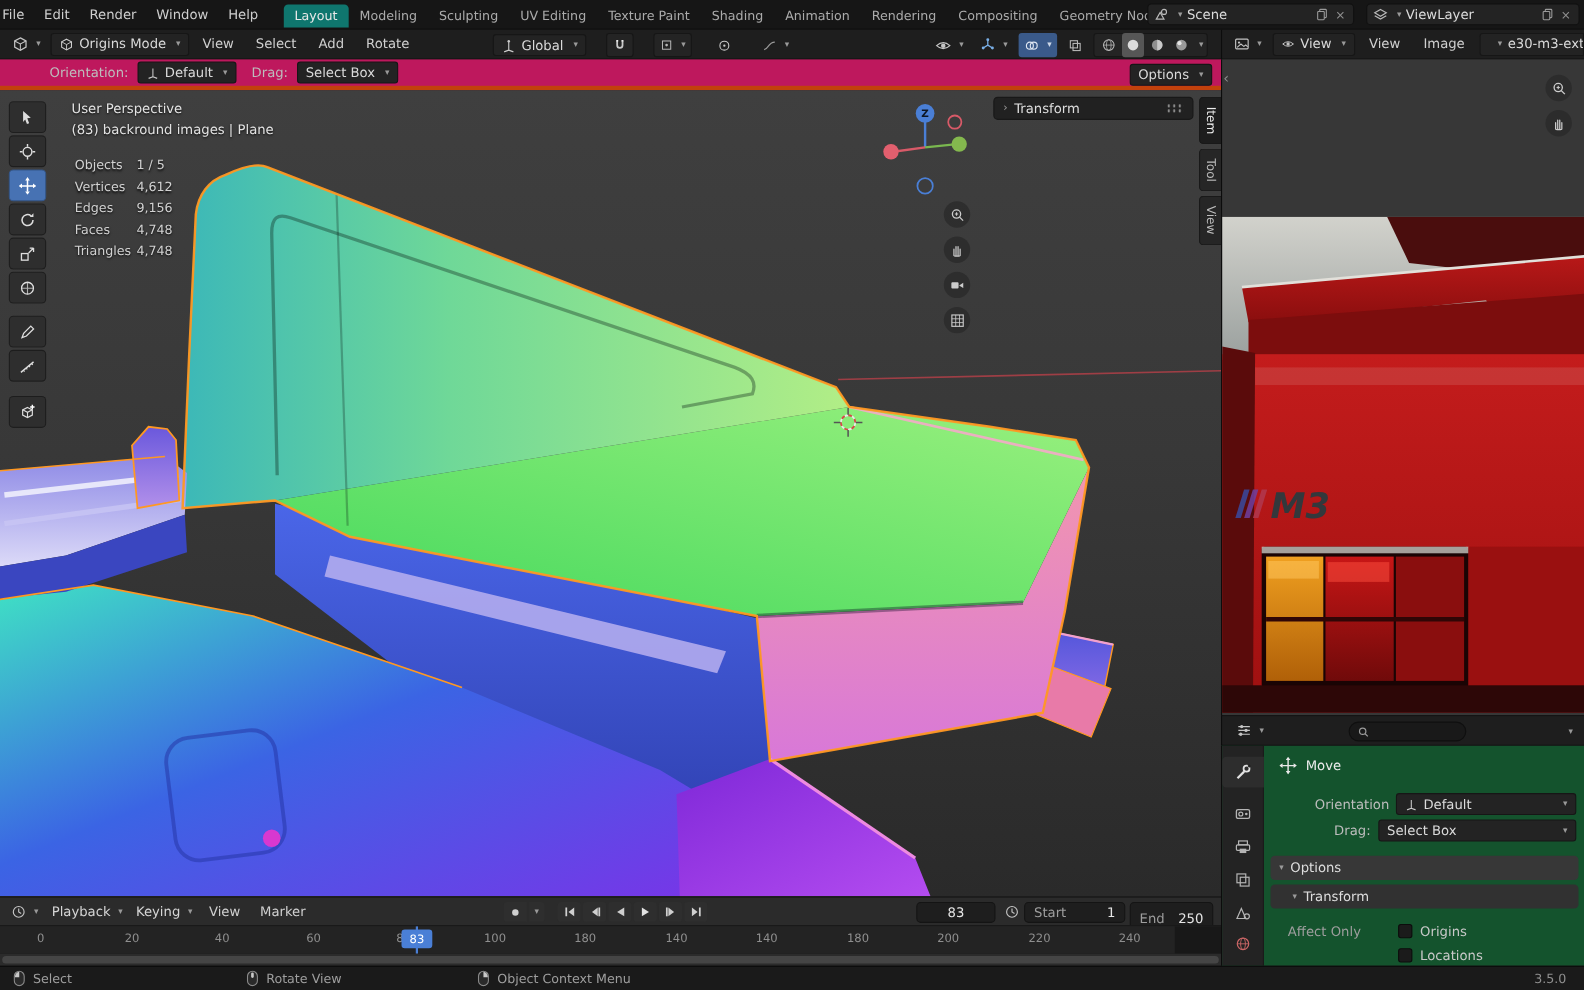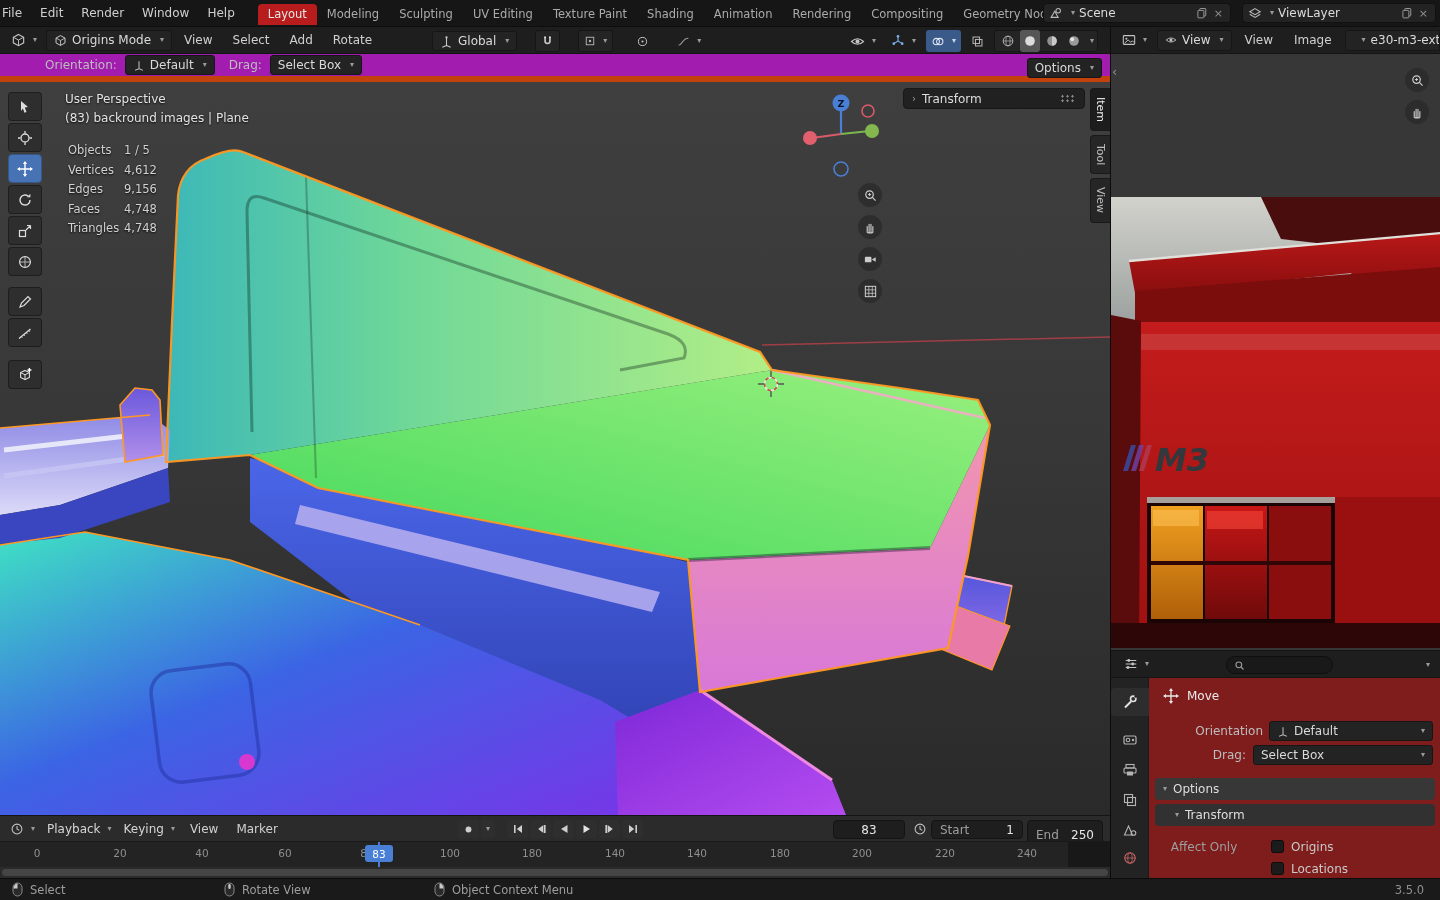--- a/index.html
+++ b/index.html
@@ -4,21 +4,21 @@
 <style>
 *{margin:0;padding:0;box-sizing:border-box}
 html,body{width:1440px;height:900px;overflow:hidden;background:#111}
 body{font-family:"DejaVu Sans","Liberation Sans",sans-serif;font-size:12px;color:#cfcfcf;-webkit-user-select:none;user-select:none}
 .a{position:absolute}
 .row{display:flex;align-items:center}
 #root{position:relative;width:1440px;height:900px;background:#161616}
 .caret{font-size:8px;color:#9a9a9a;margin-left:4px;line-height:1}
 .menu-item{padding:0 9px;line-height:27px;color:#cfcfcf;white-space:nowrap}
 .ws-tab{padding:0 10px;line-height:21px;margin-top:3px;border-radius:4px 4px 0 0;color:#ababab;white-space:nowrap;font-size:11.5px}
-.ws-tab.active{background:#b91c1c;color:#e9e9e9}
+.ws-tab.active{background:#0f766e;color:#e9e9e9}
 .ws-add{padding:0 7px;color:#9a9a9a;line-height:27px}
 .sel{display:flex;align-items:center;background:#232323;border:1px solid #111;border-radius:4px;height:20px;padding:0 5px;gap:4px}
 .sel .name{color:#dcdcdc;flex:1;white-space:nowrap;overflow:hidden}
 .mini{color:#8f8f8f;font-size:11px;padding:0 2px}
 .hdr{background:#1e1e1e;border-bottom:1px solid #141414}
 .hbtn{display:flex;align-items:center;height:22px;padding:0 5px;border-radius:3px;color:#d6d6d6;gap:3px;white-space:nowrap}
 .hmenu{padding:0 8px;line-height:26px;color:#d0d0d0;white-space:nowrap}
 .dd{display:flex;align-items:center;background:#232323;border:1px solid #161616;border-radius:3px;height:20px;padding:0 7px;color:#dadada;gap:5px;white-space:nowrap}
 .tool-btn{width:34px;height:29px;background:rgba(44,44,44,.88);border:1px solid rgba(20,20,20,.6);border-radius:4px;display:flex;align-items:center;justify-content:center;margin-bottom:2px}
 .tool-btn.active{background:#4772b3;border-color:#35578a}
@@ -116,21 +116,21 @@
           </svg>
         <span>Origins Mode</span>
         <span class="caret">▾</span>
       </span>
       <span class="hmenu">View</span>
       <span class="hmenu">Select</span>
       <span class="hmenu">Add</span>
       <span class="hmenu">Rotate</span>
     </div>
 
-    <div class="a row" style="left:432px;top:3px;gap:18px">
+    <div class="a row" style="left:448px;top:3px;gap:18px">
       <span class="dd">
         <svg width="13" height="13" viewBox="0 0 16 16">
             <path d="M8 13V3M8 13 2.8 15M8 13l5.2 2" stroke="#c9c9c9" stroke-width="1.3" fill="none"></path>
             <circle cx="8" cy="3" r="1.4" fill="#c9c9c9"></circle>
           </svg>
         <span>Global</span>
         <span class="caret">▾</span>
       </span>
       <span class="hbtn" style="background:#242424;border:1px solid #161616">
         <svg width="13" height="13" viewBox="0 0 16 16">
@@ -212,21 +212,21 @@
           <svg width="14" height="14" viewBox="0 0 16 16">
               <circle cx="8" cy="8" r="5.5" fill="#9a9a9a"></circle>
               <circle cx="6" cy="6" r="2.2" fill="#e4e4e4"></circle>
             </svg>
         </span>
         <span class="caret">▾</span>
       </span>
     </div>
   </div>
 
-  <div class="a row" style="left:0;top:54px;width:1110px;height:28px;background:#a21caf;border-bottom:6px solid #c2410c">
+  <div class="a row" style="left:0;top:54px;width:1110px;height:28px;background:#be185d;border-bottom:4px solid #c2410c">
     <div class="row" style="padding-left:45px;gap:8px">
       <span style="color:#bdbdbd">Orientation:</span>
       <span class="dd">
         <svg width="12" height="12" viewBox="0 0 16 16">
             <path d="M8 13V3M8 13 2.8 15M8 13l5.2 2" stroke="#c9c9c9" stroke-width="1.3" fill="none"></path>
           </svg>
         <span>Default</span>
         <span class="caret">▾</span>
       </span>
       <span style="color:#bdbdbd;margin-left:6px">Drag:</span>
@@ -564,21 +564,21 @@
     </span>
     <span class="a" style="left:115px;top:5px;width:107px;height:18px;background:#191919;border:1px solid #0f0f0f;border-radius:9px;display:flex;align-items:center;padding-left:7px">
       <svg width="11" height="11" viewBox="0 0 16 16">
           <circle cx="7" cy="7" r="4.2" fill="none" stroke="#9a9a9a" stroke-width="1.6"></circle>
           <path d="M10.2 10.2l3.6 3.6" stroke="#9a9a9a" stroke-width="1.6"></path>
         </svg>
     </span>
     <span class="a caret" style="right:10px;top:10px">▾</span>
   </div>
 
-  <div class="a" style="left:1110px;top:678px;width:330px;height:200px;background:#7f1d1d;border-left:1px solid #0c0c0c;overflow:hidden">
+  <div class="a" style="left:1110px;top:678px;width:330px;height:200px;background:#14532d;border-left:1px solid #0c0c0c;overflow:hidden">
 
     <div class="a" style="left:0;top:0;width:38px;height:200px;background:#232323;border-right:1px solid #1a1a1a">
       <div class="a" style="left:0;top:10px;width:38px;height:28px;background:#2d2d2d;border-radius:4px 0 0 4px">
         <svg class="a" style="left:11px;top:6px" width="16" height="16" viewBox="0 0 16 16">
             <path d="M3 13.5 9 7.5" stroke="#e2e2e2" stroke-width="2"></path>
             <circle cx="11.2" cy="4.8" r="2.7" fill="none" stroke="#e2e2e2" stroke-width="1.6"></circle>
             <path d="M12.9 3.1 14.4 1.6" stroke="#232323" stroke-width="2.4"></path>
           </svg>
       </div>
       <svg class="a" style="left:11px;top:54px" width="16" height="16" viewBox="0 0 16 16">

